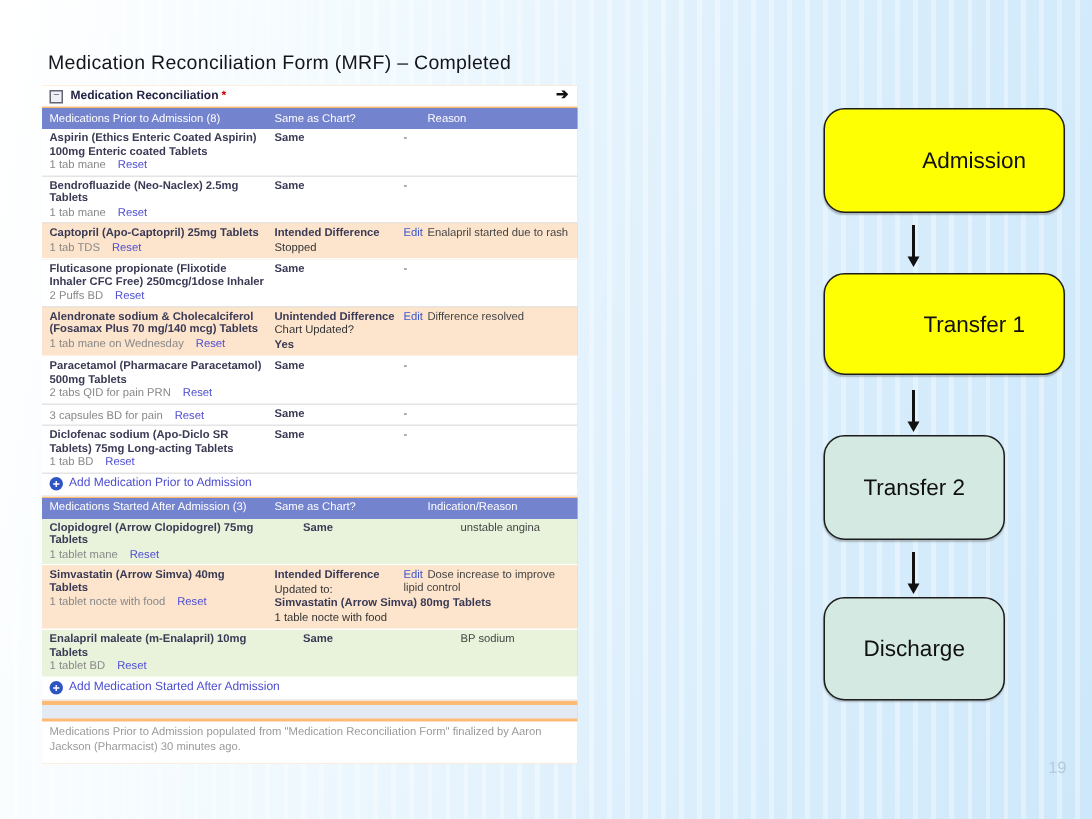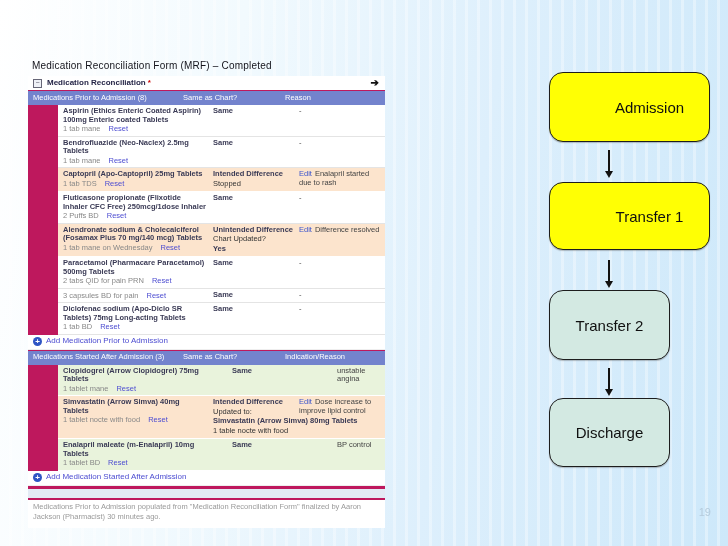--- a/index.html
+++ b/index.html
@@ -6,44 +6,44 @@
   body{
     width:728px;height:546px;position:relative;overflow:hidden;
     font-family:"Liberation Sans", sans-serif;
     background:linear-gradient(100deg,#ffffff 0%,#f2fafe 30%,#ddeffc 62%,#cde8fa 100%);
   }
   body::before{
     content:"";position:absolute;inset:0;pointer-events:none;
     background:repeating-linear-gradient(90deg,rgba(255,255,255,0) 0 9px,rgba(255,255,255,.35) 9px 12px);
   }
   .slide-title{
-    position:absolute;left:32px;top:60px;font-size:10px;color:#14141c;letter-spacing:.2px;
+    position:absolute;left:32px;top:34px;font-size:13px;color:#14141c;letter-spacing:.2px;
   }
   
   .panel{
-    position:absolute;left:28px;top:76px;width:357px;background:#be185d;
+    position:absolute;left:28px;top:57px;width:357px;background:#fdba74;
     font-size:7.5px;line-height:8.5px;color:#444;
   }
   .form-header{display:flex;align-items:center;padding:3px 6px 2px 5px;background:#fff;}
   .collapse-box{
     width:7px;height:7px;border:1px solid #667;color:#556;font-size:7px;line-height:6px;
     text-align:center;margin-right:5px;display:inline-block;background:#eef0f6;
   }
   .form-title{font-weight:bold;color:#252547;font-size:8px;}
   .req-star{color:#cc0000;font-weight:bold;margin-left:2px;font-size:8px;}
   .nav-arrow{margin-left:auto;color:#111;font-size:10px;font-weight:bold;}
   .sec-header{
     display:grid;grid-template-columns:150px 86px 1fr;
     background:#7383cd;color:#fff;font-weight:normal;font-size:7.5px;
     padding:2.5px 0 3px 5px;margin-top:1px;
   }
   .sec-header .c3{padding-left:16px;}
   .row{
     display:grid;grid-template-columns:150px 86px 1fr;
-    padding:2px 0 2px 5px;border-bottom:1px solid #e4e4e4;background:#fff;margin-left:30px;
+    padding:2px 0 2px 5px;border-bottom:1px solid #e4e4e4;background:#fff;
   }
   .row.bg-peach{background:#fce4cd;border-bottom-color:#fff;}
   .row.bg-green{background:#e9f3dc;border-bottom-color:#fff;gap:19px;}
   .med-name{font-weight:bold;color:#3a3a55;padding-right:6px;}
   .dose-line{color:#888;margin-top:1px;}
   .reset-link{color:#4d4dd1;margin-left:8px;cursor:pointer;}
   .chart-cell div{color:#333;margin-bottom:1px;}
   .chart-cell .b{font-weight:bold;color:#3a3a55;}
   .chart-cell .wide{white-space:nowrap;width:max-content;}
   .reason-cell{color:#444;padding-right:4px;}
@@ -207,21 +207,21 @@
         <div class="reason-cell"><span class="edit-link">Edit</span><span>Dose increase to improve lipid control</span></div>
       </div>
       <div class="row bg-green">
         <div class="med-cell">
           <div class="med-name">Enalapril maleate (m-Enalapril) 10mg Tablets</div>
           <div class="dose-line"><span>1 tablet BD</span><span class="reset-link">Reset</span></div>
         </div>
         <div class="chart-cell">
           <div class="b ">Same</div>
         </div>
-        <div class="reason-cell"><span>BP control</span></div>
+        <div class="reason-cell"><span>BP sodium</span></div>
       </div>
       <div class="add-row">
         <span class="plus-icon">+</span>
         <span>Add Medication Started After Admission</span>
       </div>
     </div>
   <div class="panel-strip"></div>
   <div class="footer-note">Medications Prior to Admission populated from "Medication Reconciliation Form" finalized by Aaron Jackson (Pharmacist) 30 minutes ago.</div>
 </div>
 

